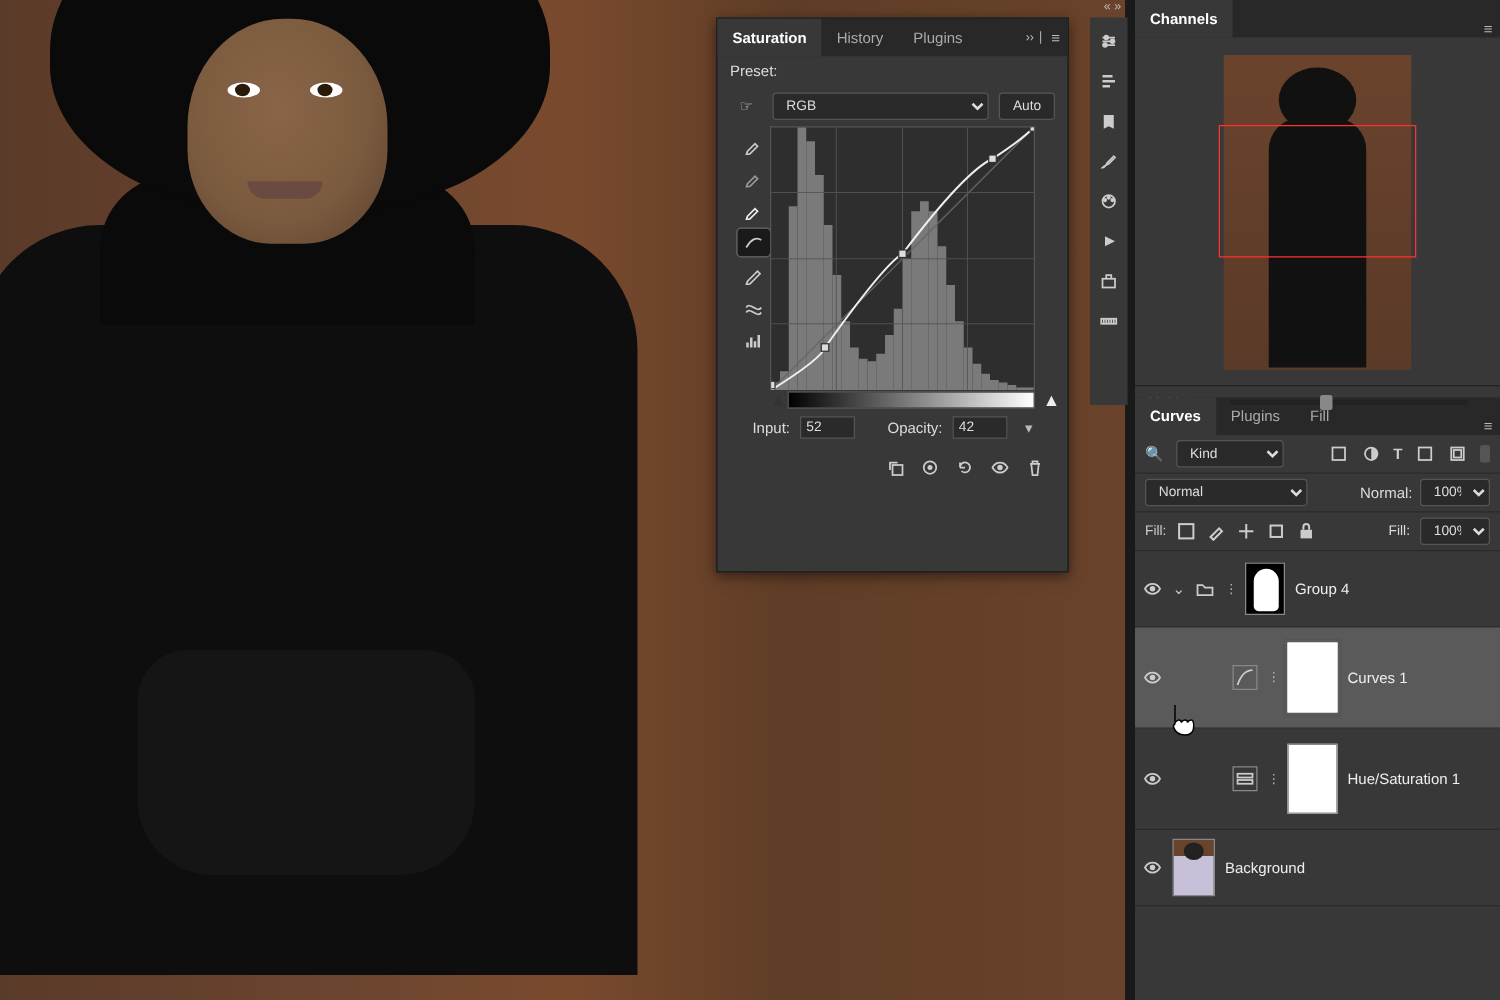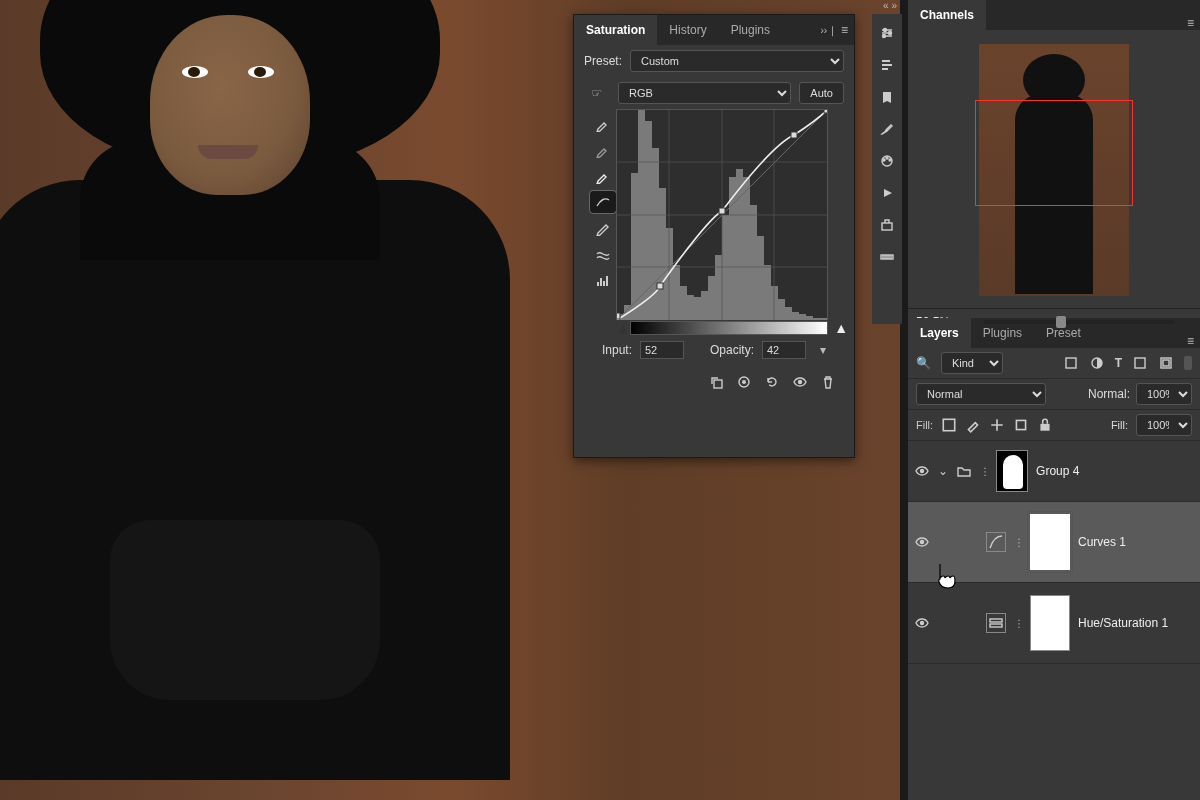--- a/index.html
+++ b/index.html
@@ -114,21 +114,20 @@
     <div class="tab active">Saturation</div>
     <div class="tab">History</div>
     <div class="tab">Plugins</div>
     <div class="panel-opts">
       <span style="font-size:10px;color:#bbb">›› ∣</span>
       <span style="color:#bbb">≡</span>
     </div>
   </div>
   <div class="row">
     <span class="label">Preset:</span>
-    <select class="select" style="flex:1"><option>Custom</option></select>
   </div>
   <div class="row">
     <span style="width:26px;text-align:center;color:#ccc">☞</span>
     <select class="select" style="flex:1"><option>RGB</option></select>
     <button class="btn">Auto</button>
   </div>
   <div class="curves-body">
     <div class="tool-col">
       <div class="tool-btn">
           <svg class="ico" viewBox="0 0 16 16">
@@ -334,30 +333,30 @@
       <span style="color:#ccc">▲</span>
       <div style="flex:1;height:4px;background:#222;position:relative">
           <div style="position:absolute;left:38%;top:-4px;width:10px;height:12px;background:#888;border-radius:2px"></div>
         </div>
       <span style="color:#ccc">▲</span>
     </div>
   </div>
 
   <div class="layers-panel">
     <div class="tab-bar">
-      <div class="tab active">Layers</div>
+      <div class="tab active">Curves</div>
       <div class="tab">Plugins</div>
-      <div class="tab">Preset</div>
+      <div class="tab">Fill</div>
       <div class="panel-opts">
           <span style="color:#bbb">≡</span>
         </div>
     </div>
     <div class="filter-row">
       <span style="color:#bbb">🔍</span>
-      <select class="select" style="width:62px"><option>Kind</option></select>
+      <select class="select" style="width:86px"><option>Kind</option></select>
       <span style="flex:1"></span>
       <span>
           <svg class="ico" viewBox="0 0 16 16">
             <rect x="3" y="3" width="10" height="10"></rect>
           </svg>
         </span>
       <span>
           <svg class="ico-f" viewBox="0 0 16 16">
             <circle cx="8" cy="8" r="5" fill="none" stroke="#ccc" stroke-width="1.4"></circle>
             <path d="M8 3a5 5 0 0 1 0 10z"></path>
@@ -465,20 +464,30 @@
             <svg viewBox="0 0 16 16" class="ico">
               <rect x="2" y="4" width="12" height="3"></rect>
               <rect x="2" y="9" width="12" height="3"></rect>
             </svg>
           </span>
         <span class="link-icon">⋮</span>
         <div class="thumb" style="width:40px;height:56px"></div>
         <span class="layer-name">Hue/Saturation 1</span>
       </div>
 
+      <div class="layer">
+        <span class="vis">
+            <svg class="ico" viewBox="0 0 16 16">
+              <path d="M2 8s2-4 6-4 6 4 6 4-2 4-6 4-6-4-6-4z"></path>
+              <circle cx="8" cy="8" r="1.5" fill="#ccc"></circle>
+            </svg>
+          </span>
+        <div class="thumb-bg" style="width:32px;height:44px"></div>
+        <span class="layer-name">Background</span>
+      </div>
     </div>
   </div>
 </div>
 
 <div class="cursor">
   <svg viewBox="0 0 26 28">
       <path d="M6 2c0 8 0 12 0 14 1-1 2-2 3-2 2 0 2 2 2 2s1-2 3-2 2 2 2 2 1-2 3-2 2 3 2 5c0 4-2 7-7 7s-8-3-9-6c-1-2 1-3 1-3z" fill="#fff" stroke="#000" stroke-width="1.2"></path>
     </svg>
 </div>
 

